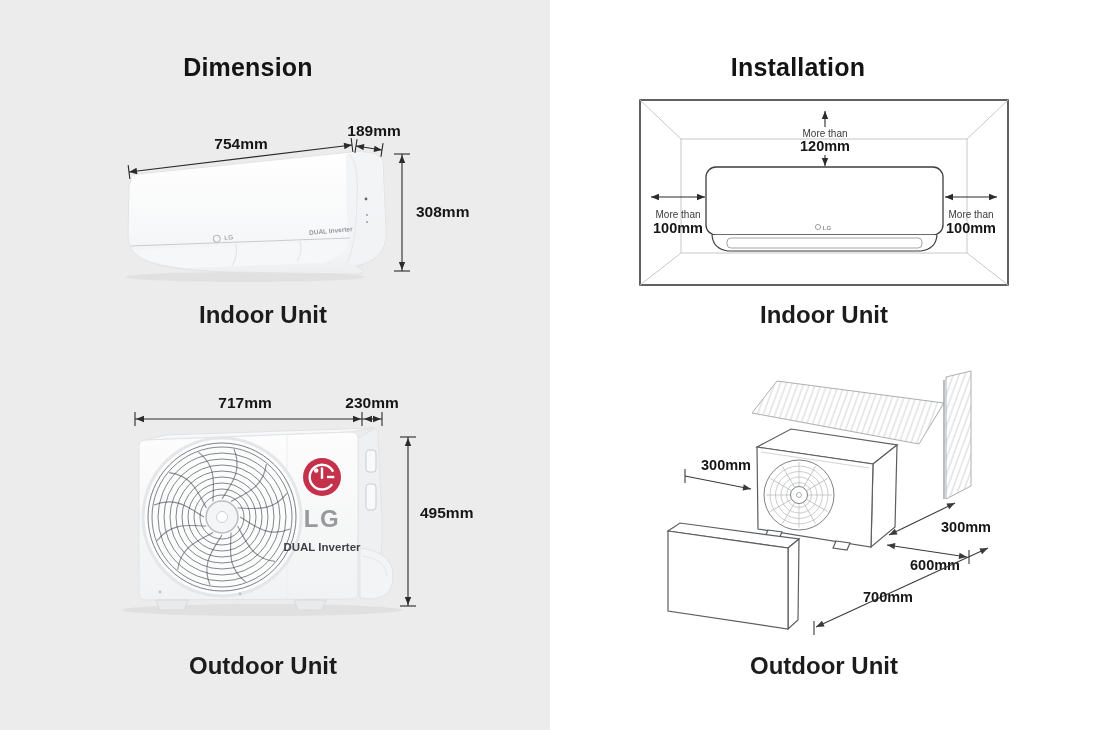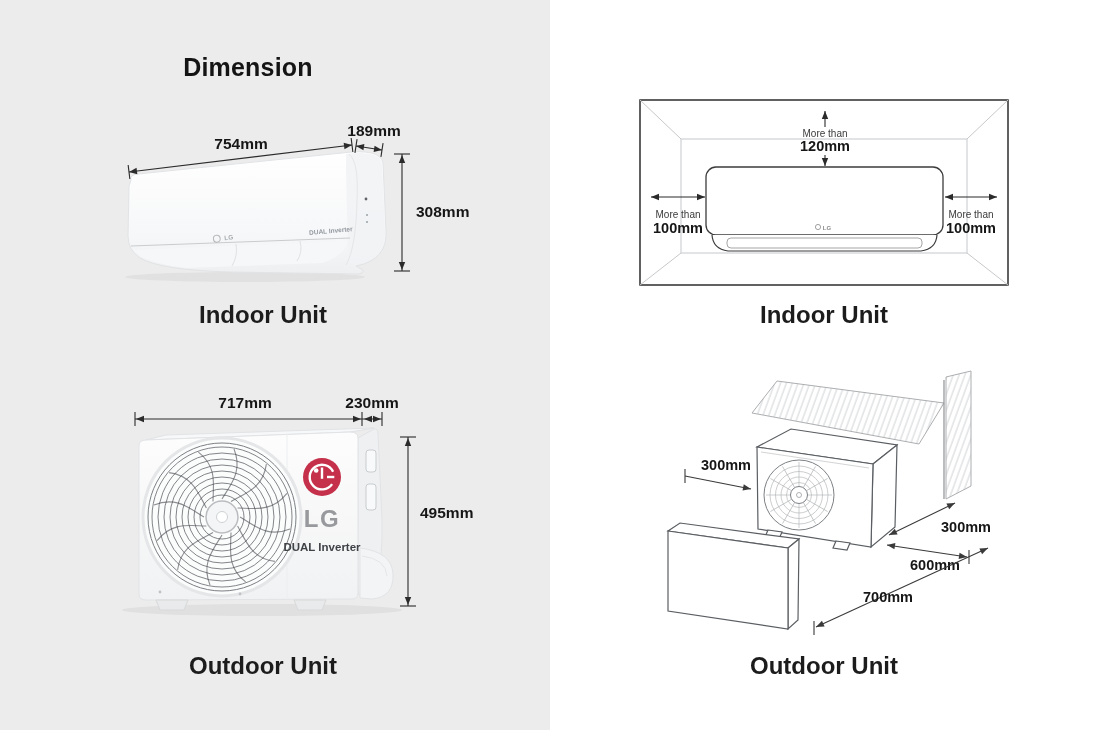--- a/index.html
+++ b/index.html
@@ -38,20 +38,21 @@
   .soft  { stroke:#e1e3e5; stroke-width:1; }
 </style>
 </head>
 <body>
 
 <div class="stage">
   <div class="bg-left"></div>
   <div class="bg-right"></div>
 
   <div class="title title-left">Dimension</div>
+  <div class="title title-right">Installation</div>
 
   <svg class="figs" width="1100" height="730" viewBox="0 0 1100 730">
     <defs>
       <polygon id="ah" points="0,0 8,-3.2 8,3.2"></polygon>
       <path id="bladeL" d="M0,-18 C9,-33 21,-46 12,-68"></path>
       <line id="spokeS" x1="0" y1="-8.5" x2="0" y2="-33"></line>
       <linearGradient id="gBody" x1="0" y1="0" x2="0" y2="1">
         <stop offset="0" stop-color="#ffffff"></stop>
           <stop offset=".7" stop-color="#f6f7f8"></stop>
           <stop offset="1" stop-color="#edeff0"></stop>

